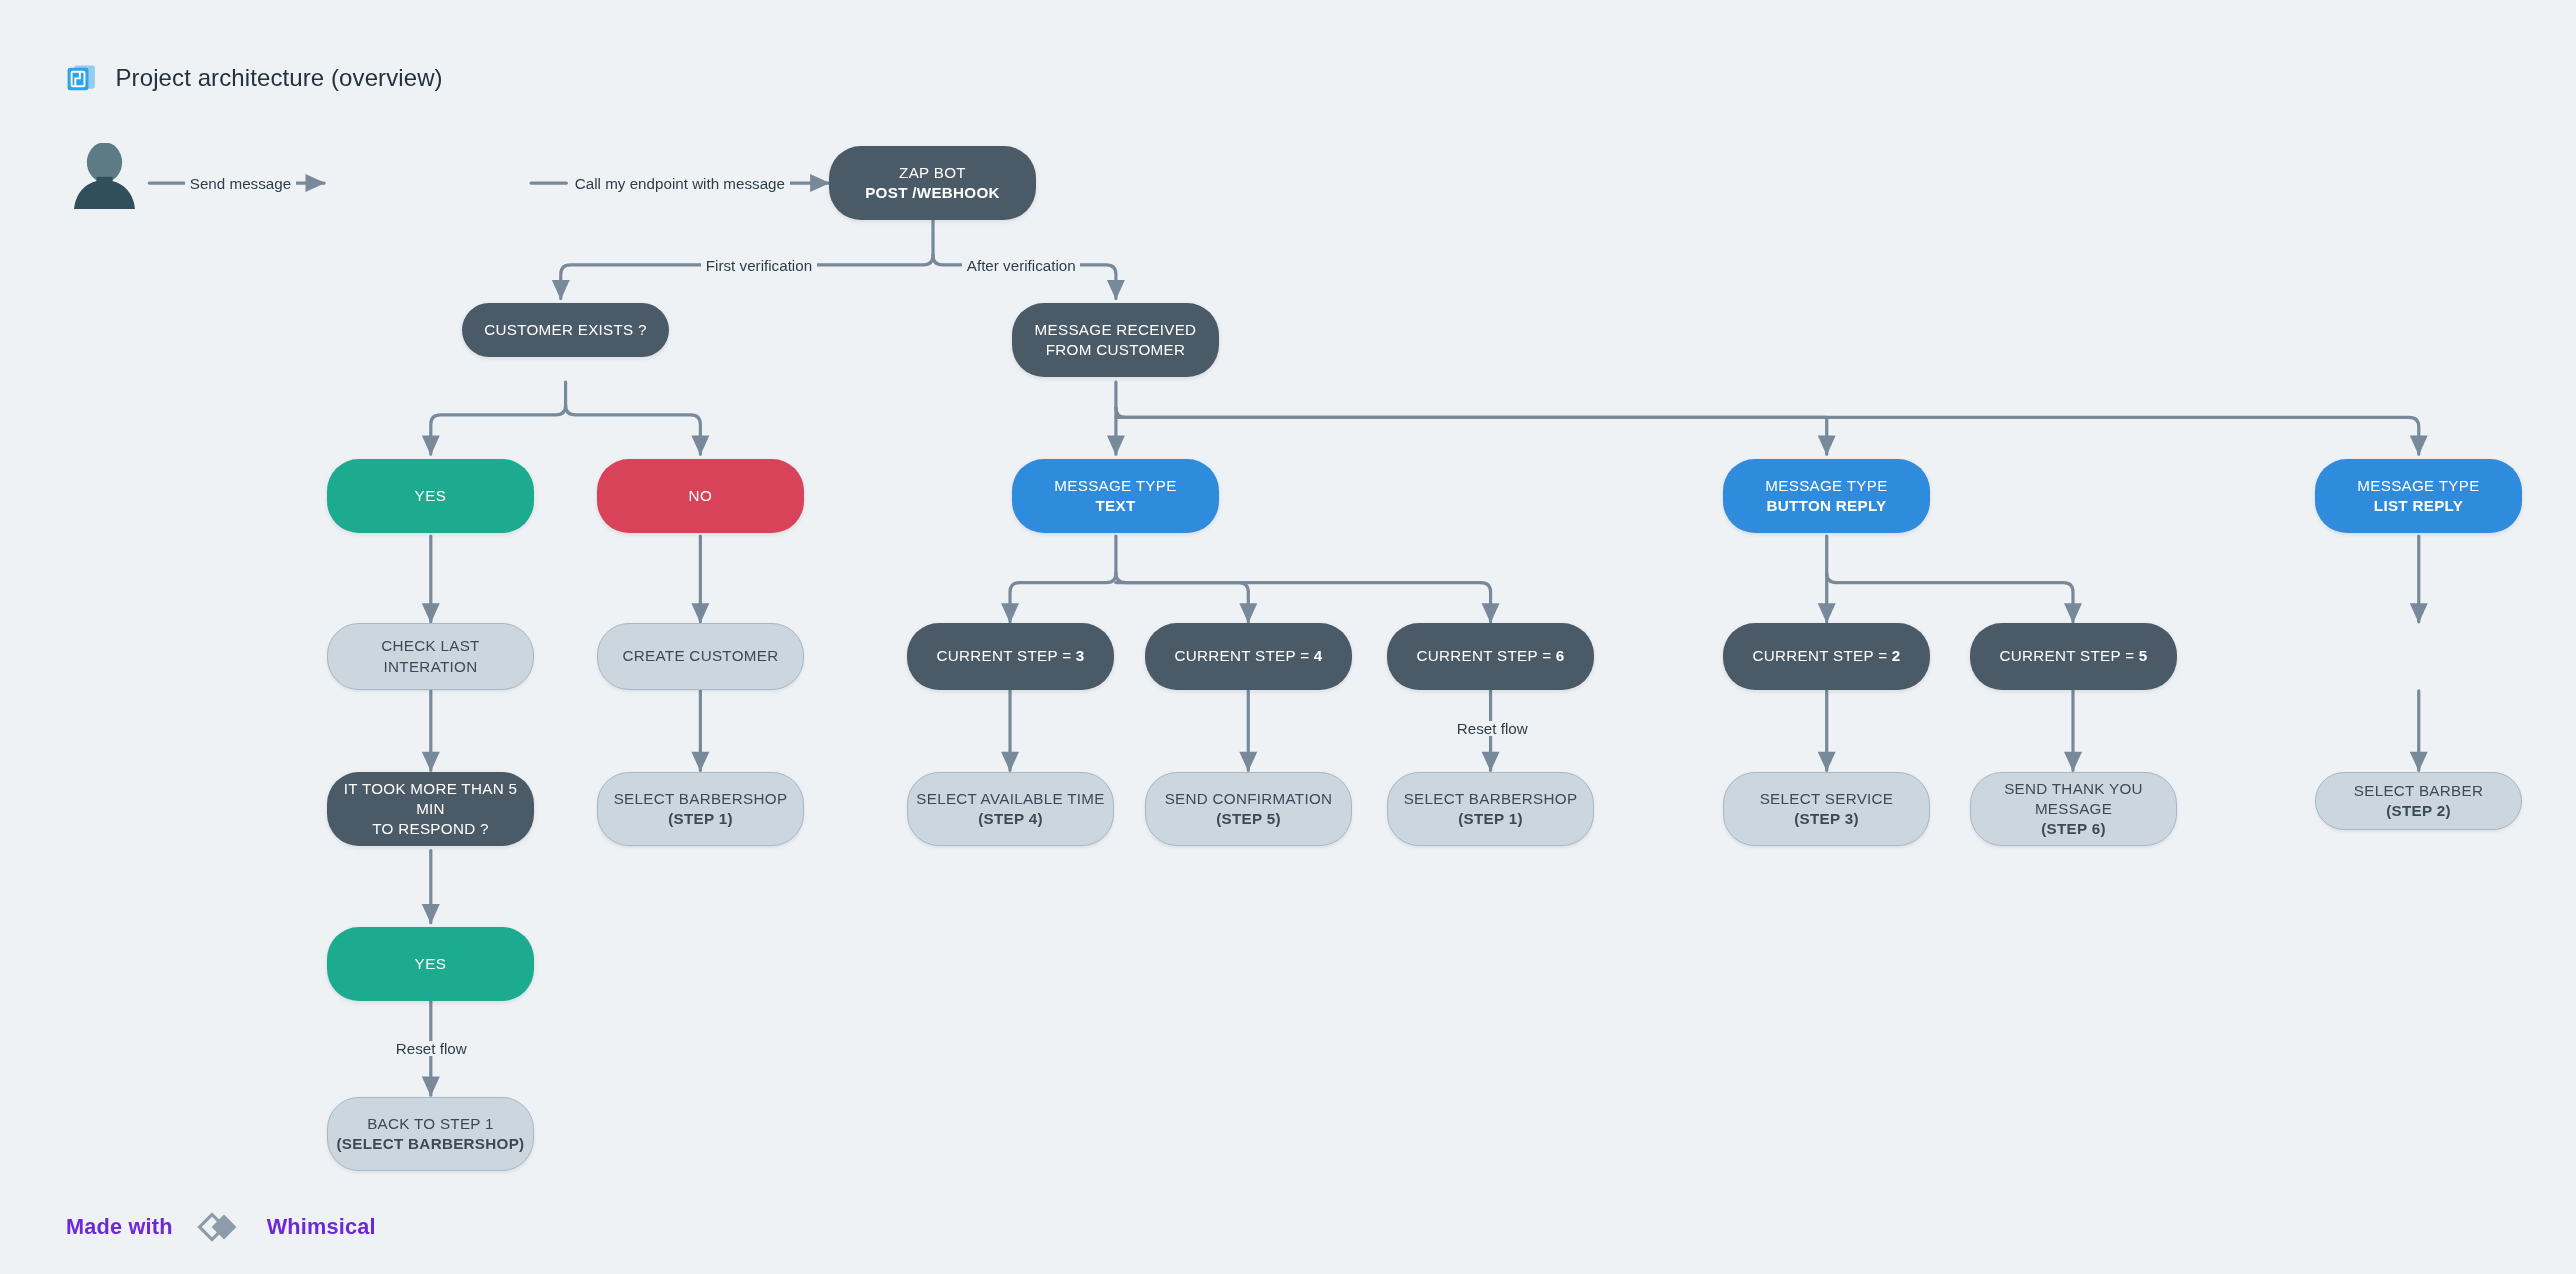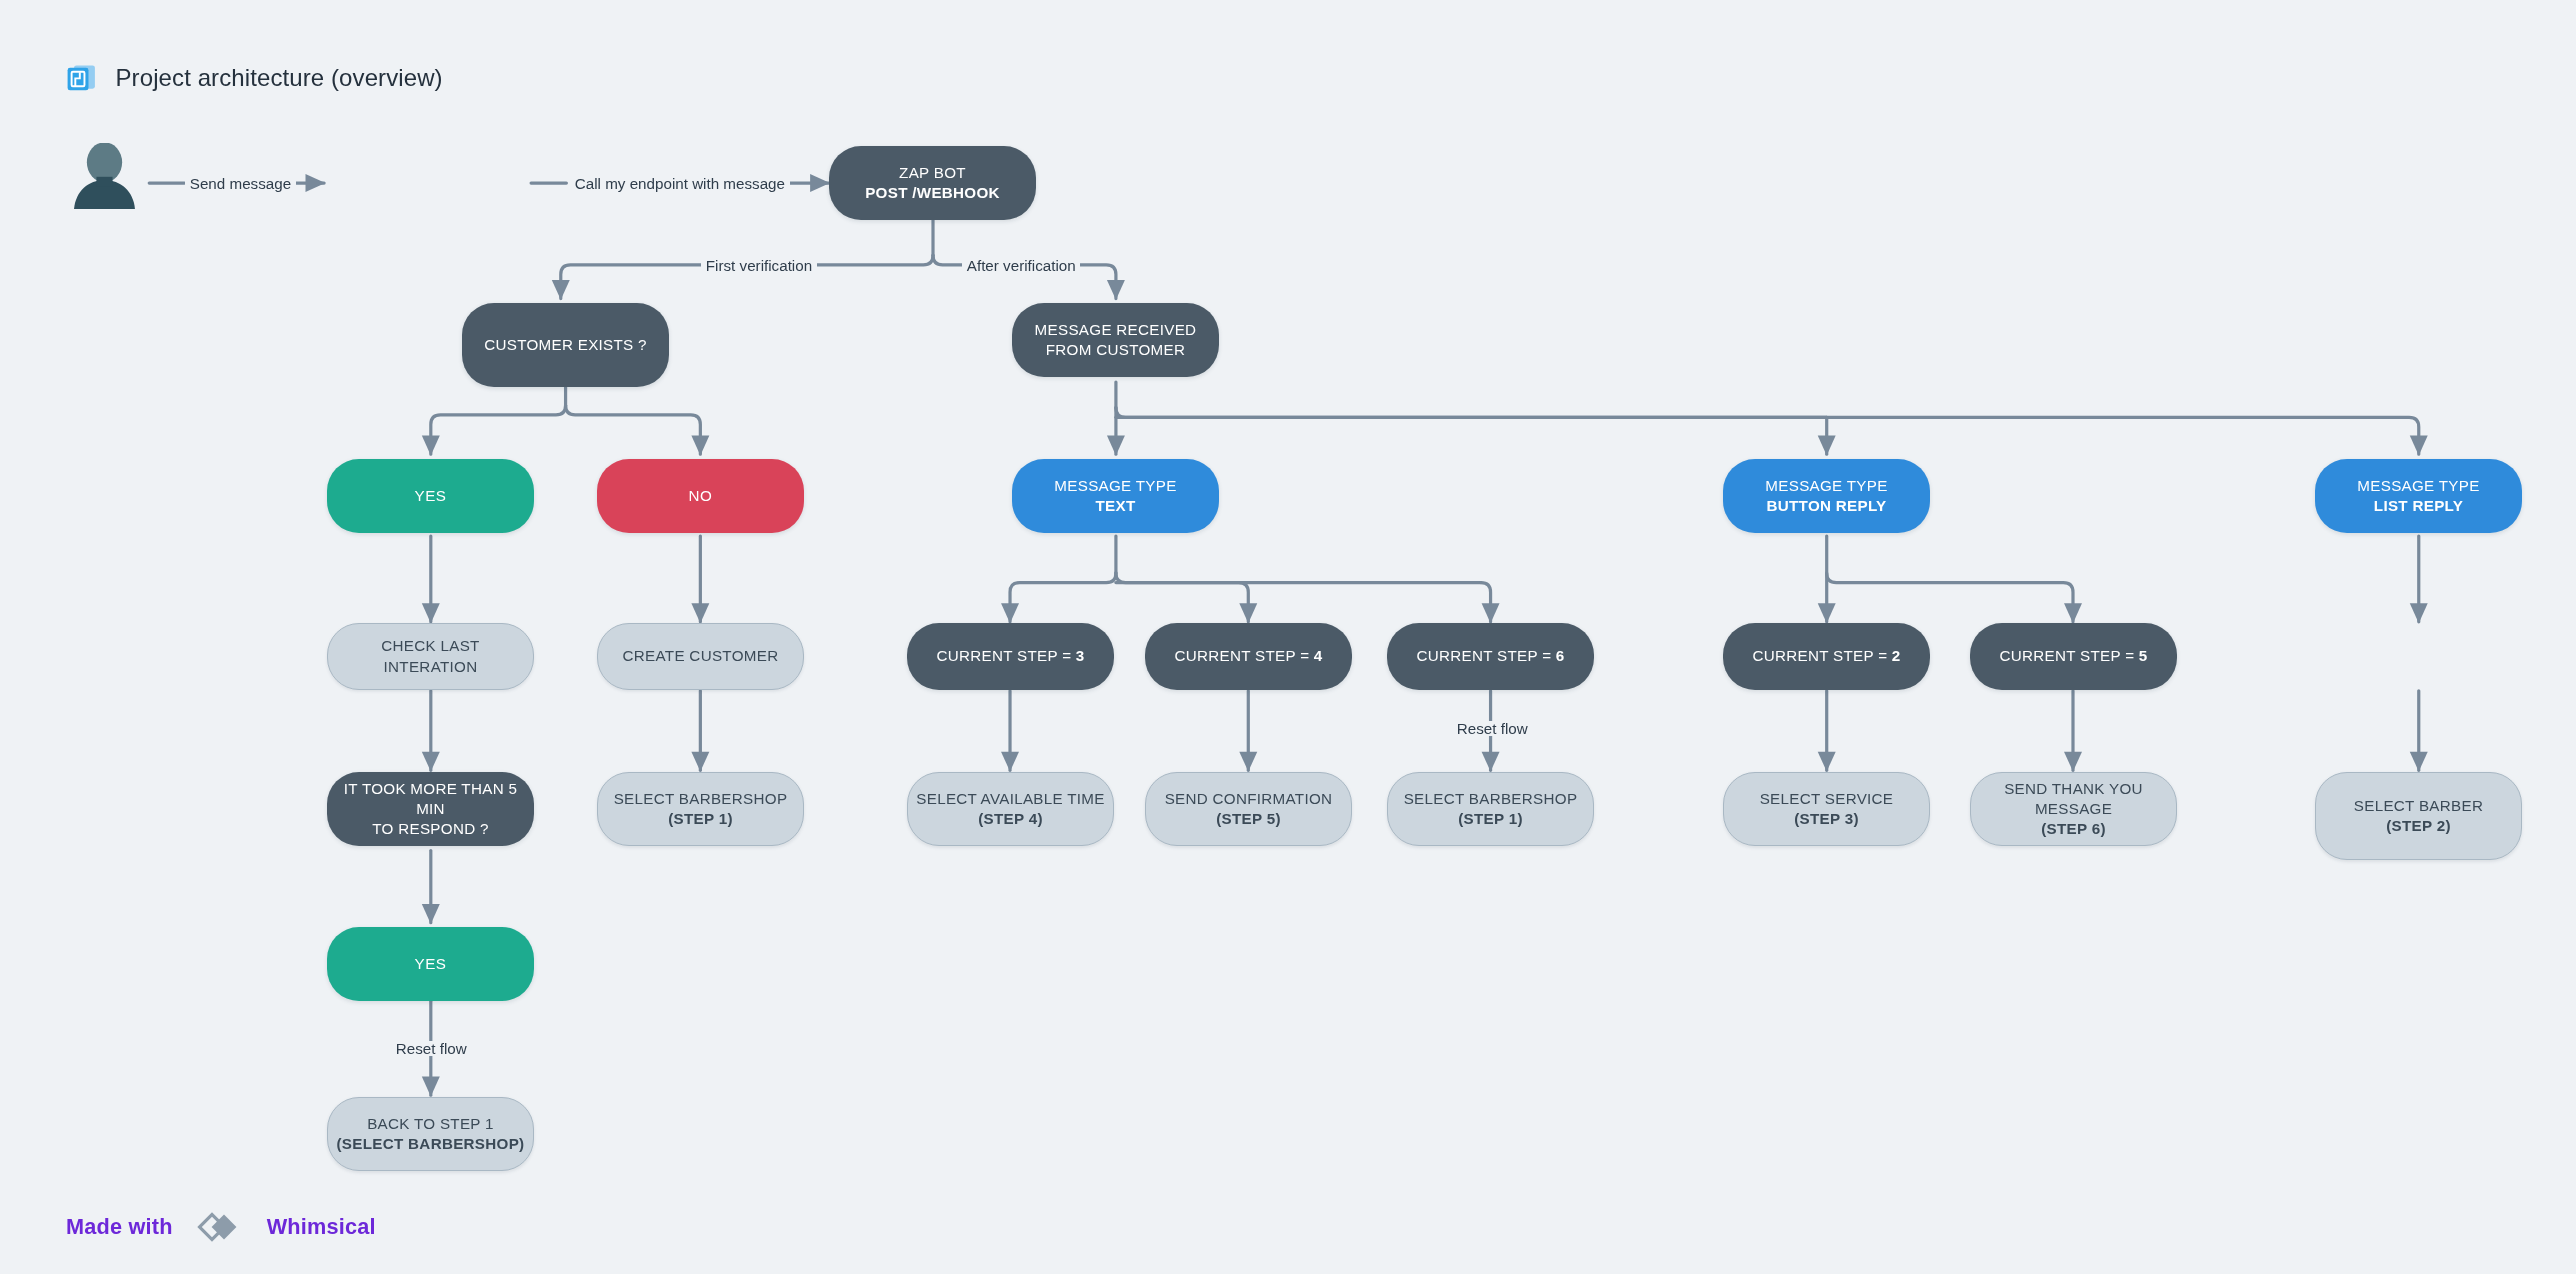--- a/index.html
+++ b/index.html
@@ -217,21 +217,21 @@
       <rect x="38" y="42" width="20" height="12" fill="#2f4f5c"></rect>
     </svg>
   </div>
 
 
   <div class="node dark" style="left:829px; top:146px; width:207px; height:74px;justify-content:center;">
     <span class="l1">ZAP BOT</span>
     <span class="l2">POST /WEBHOOK</span>
   </div>
 
-  <div class="node dark" style="left:462px; top:303px; width:207px; height:84px;">
+  <div class="node dark" style="left:462px; top:303px; width:207px; height:54px;">
     <span class="l1">CUSTOMER EXISTS ?</span>
   </div>
 
   <div class="node dark" style="left:1012px; top:303px; width:207px; height:74px;">
     <span class="l1">MESSAGE RECEIVED</span>
     <span class="l1">FROM CUSTOMER</span>
   </div>
 
   <div class="node green" style="left:327px; top:459px; width:207px; height:74px;">
     <span class="l1">YES</span>
@@ -313,21 +313,21 @@
   <div class="node light" style="left:1723px; top:772px; width:207px; height:74px;">
     <span class="l1">SELECT SERVICE</span>
     <span class="l2">(STEP 3)</span>
   </div>
 
   <div class="node light" style="left:1970px; top:772px; width:207px; height:74px;">
     <span class="l1">SEND THANK YOU MESSAGE</span>
     <span class="l2">(STEP 6)</span>
   </div>
 
-  <div class="node light" style="left:2315px; top:772px; width:207px; height:88px;">
+  <div class="node light" style="left:2315px; top:772px; width:207px; height:58px;">
     <span class="l1">SELECT BARBER</span>
     <span class="l2">(STEP 2)</span>
   </div>
 
   <div class="node green" style="left:327px; top:927px; width:207px; height:74px;">
     <span class="l1">YES</span>
   </div>
 
   <div class="node light" style="left:327px; top:1097px; width:207px; height:74px;">
     <span class="l1">BACK TO STEP 1</span>

